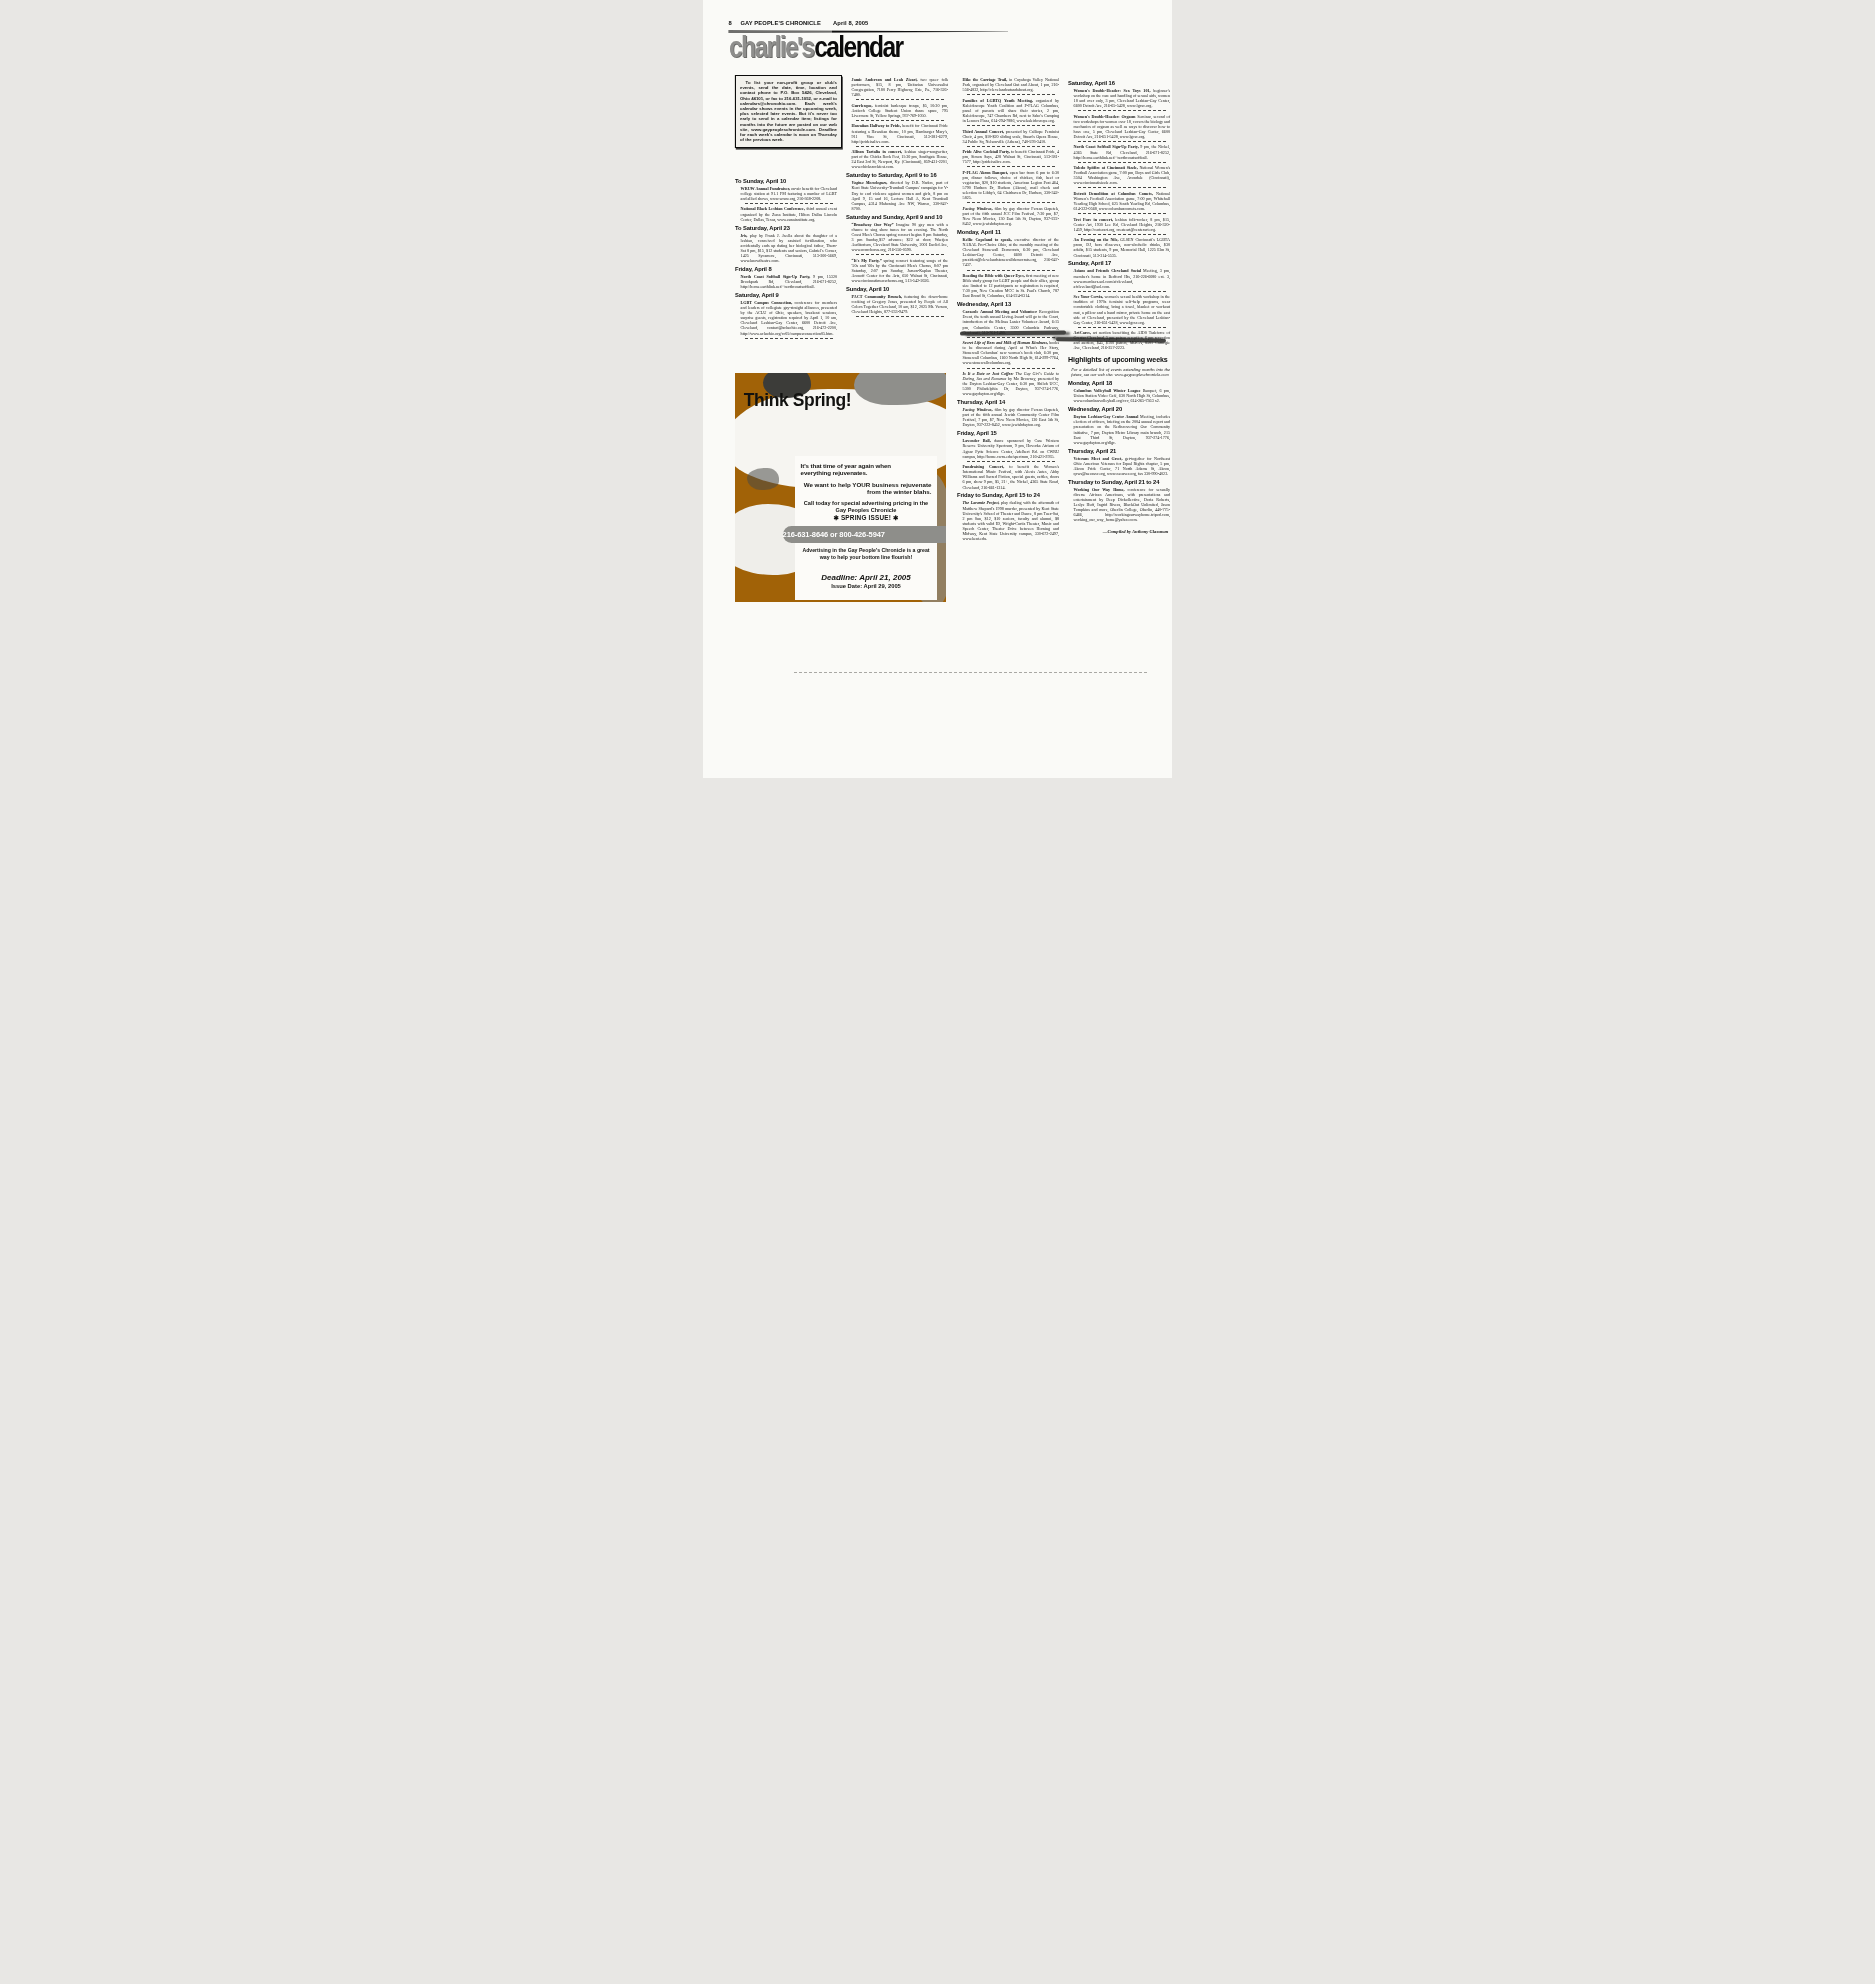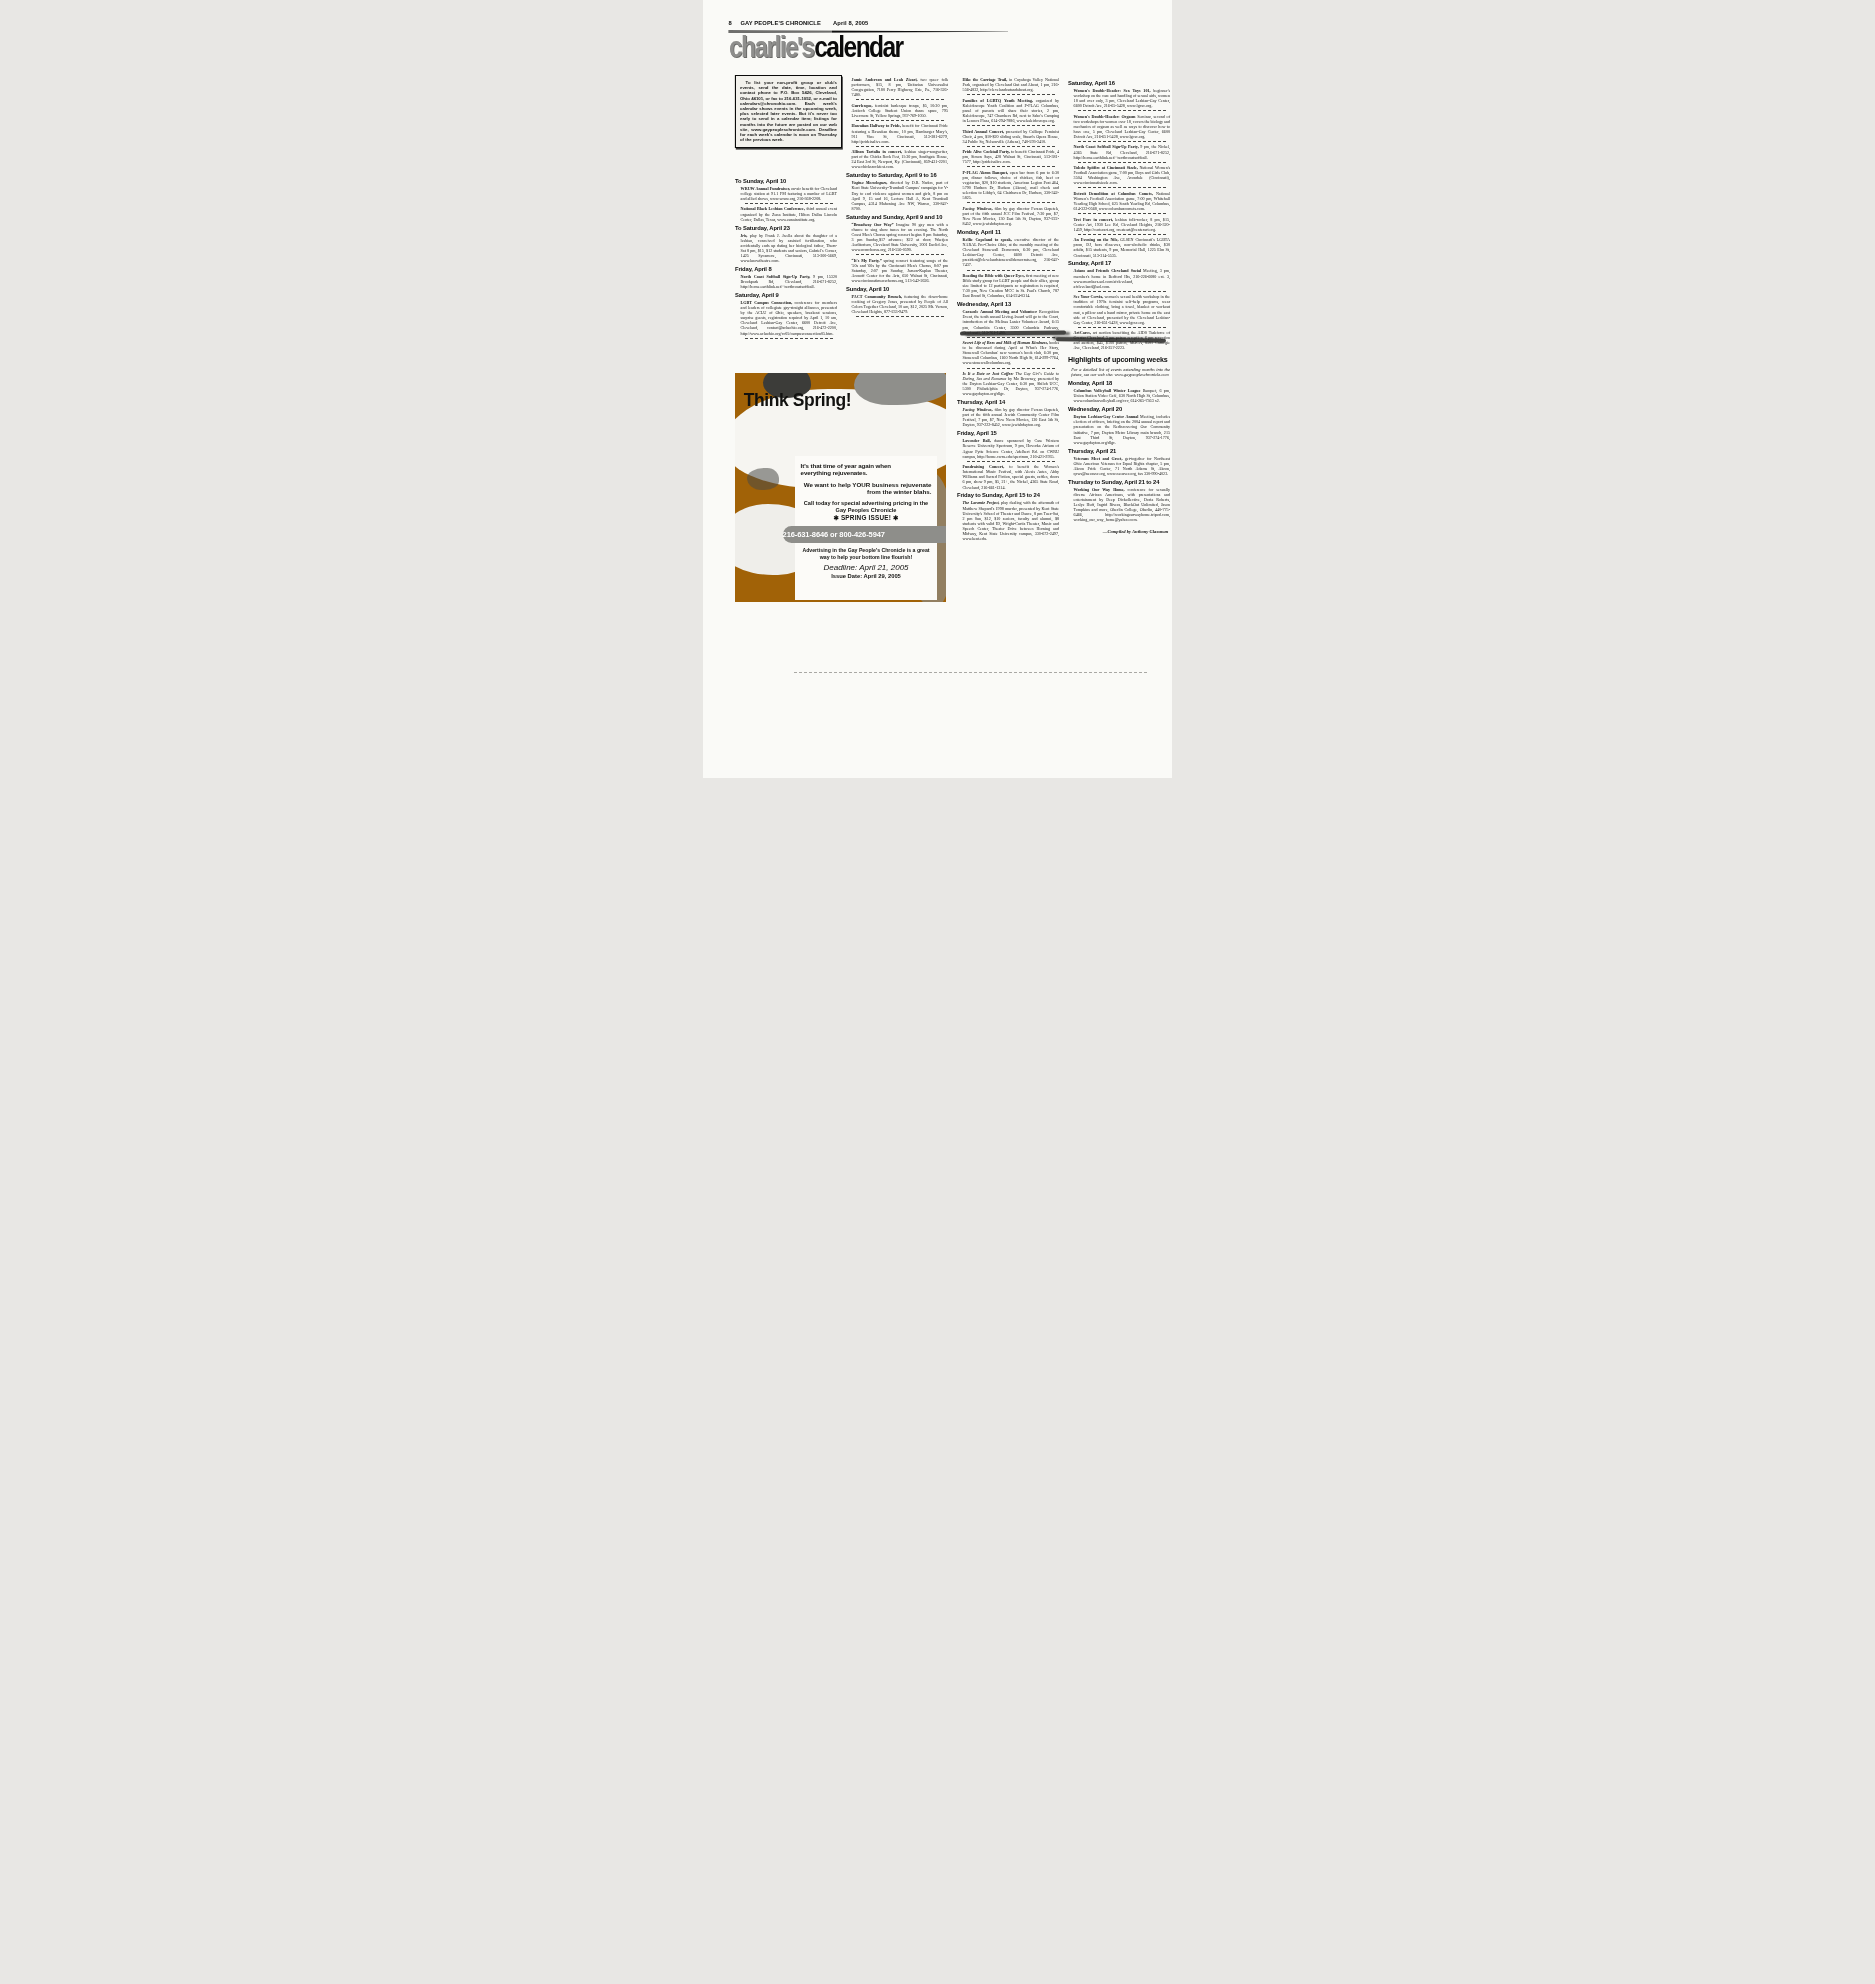--- a/index.html
+++ b/index.html
@@ -71,21 +71,21 @@
   .ad-panel{position:absolute;left:60px;top:83px;width:142px;height:144px;background:#fcfbf8;
         box-sizing:border-box;padding:5.6px 5.6px 4px;color:#141412;}
   .ad-line1{font-weight:800;font-size:6.2px;line-height:7.1px;width:78%;letter-spacing:-0.1px;}
   .ad-line2{font-weight:800;font-size:6.2px;line-height:7.1px;text-align:right;margin-top:4.8px;}
   .ad-line3{font-weight:800;font-size:5.6px;line-height:6.6px;text-align:center;margin-top:5.6px;}
   .ad-line4{font-weight:800;font-size:6.4px;text-align:center;margin-top:0.8px;letter-spacing:0.2px;}
   .ad-phone{position:relative;left:-18px;width:171px;background:#8e8e8a;color:#fff;
         border-radius:397px;text-align:left;font-weight:800;font-size:7.5px;
         padding:4px 0;margin-top:3.2px;letter-spacing:-0.1px;}
   .ad-line5{font-weight:800;font-size:5.2px;line-height:6.2px;text-align:center;margin-top:4.8px;}
-  .ad-deadline{font-weight:400;font-style:italic;font-size:8px;text-align:center;margin-top:3px;}
+  .ad-deadline{font-weight:700;font-style:italic;font-size:8px;text-align:center;margin-top:13px;}
   .ad-issue{font-weight:800;font-size:5.8px;text-align:center;margin-top:0.8px;}
 </style>
 </head>
 <body>
 
 <div id="page">
 
   <div class="masthead">
     <span class="pgnum">8</span><span class="paper">GAY PEOPLE'S CHRONICLE</span><span class="date">April 8, 2005</span>
   </div>

